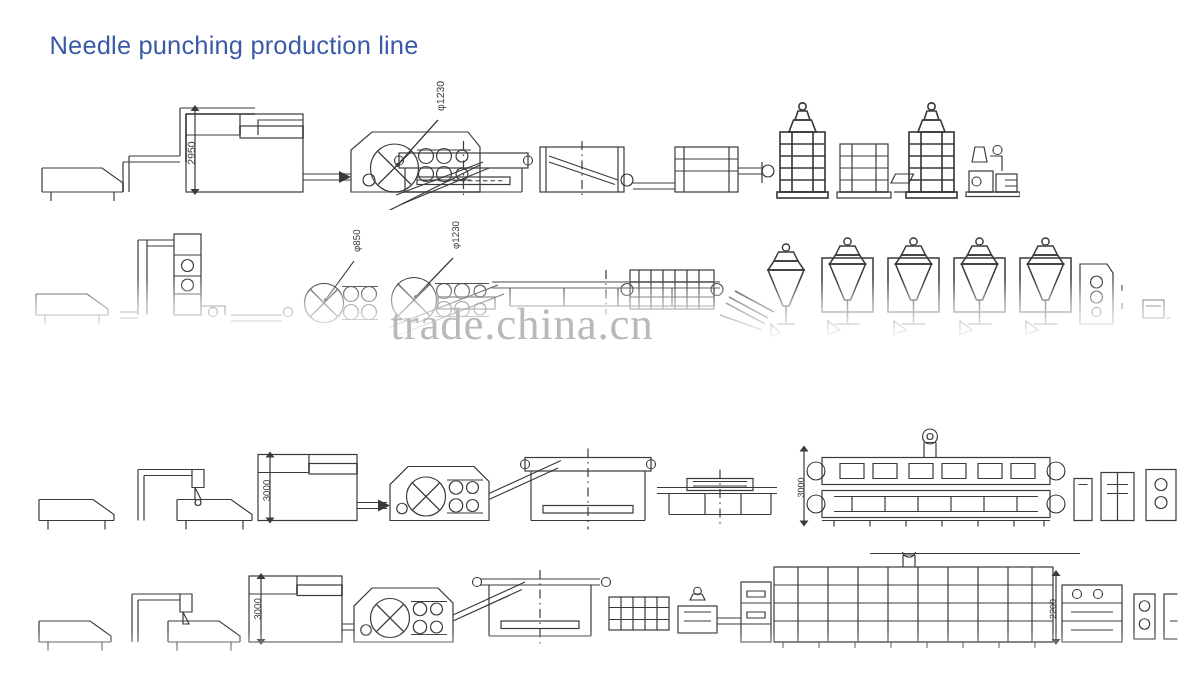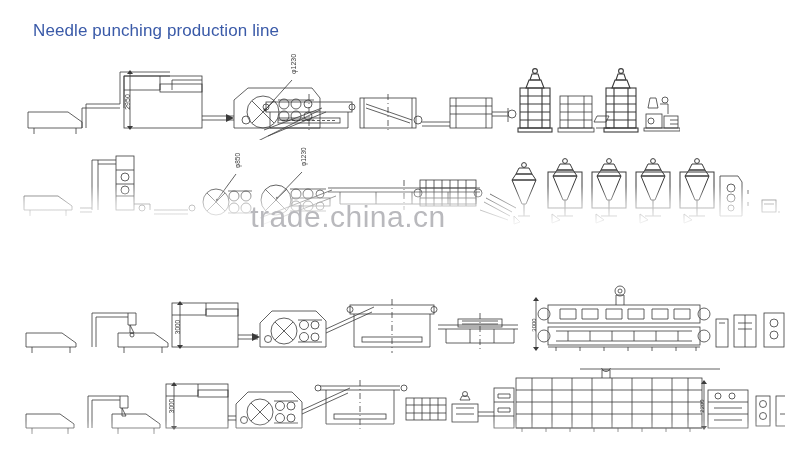--- a/index.html
+++ b/index.html
@@ -39,21 +39,21 @@
 
   .watermark {
     position: absolute;
     left: 0;
     top: 198px;
     width: 696px;
     height: 38px;
     display: flex;
     align-items: center;
     justify-content: center;
-    font-family: Liberation Sans, sans-serif;
+    font-family: Liberation Serif, serif;
     font-size: 30px;
     color: #b9b9bd;
     letter-spacing: 0.5px;
     pointer-events: none;
     z-index: 6;
   }
   .fade-band {
     position: absolute;
     left: 0;
     width: 800px;

